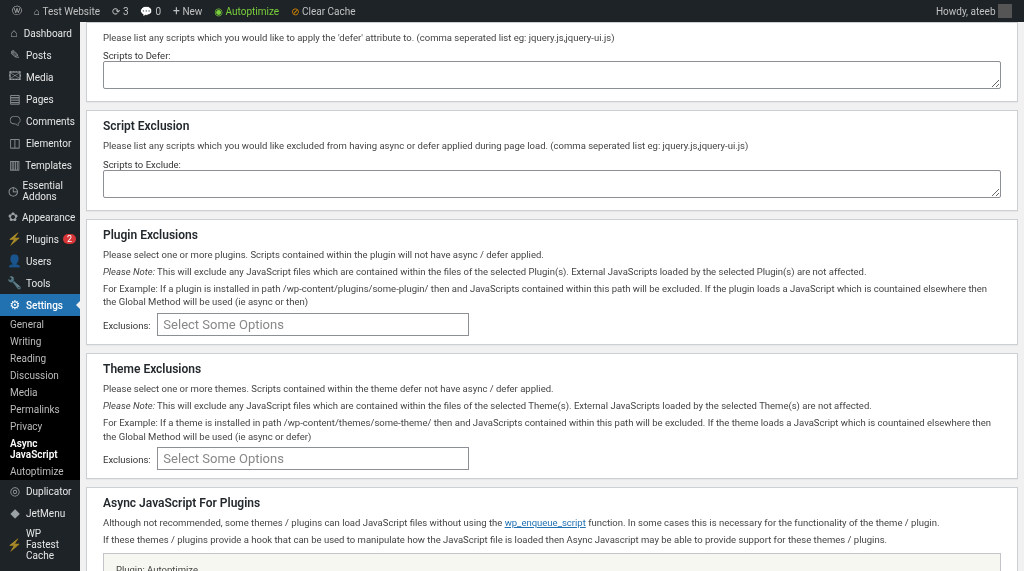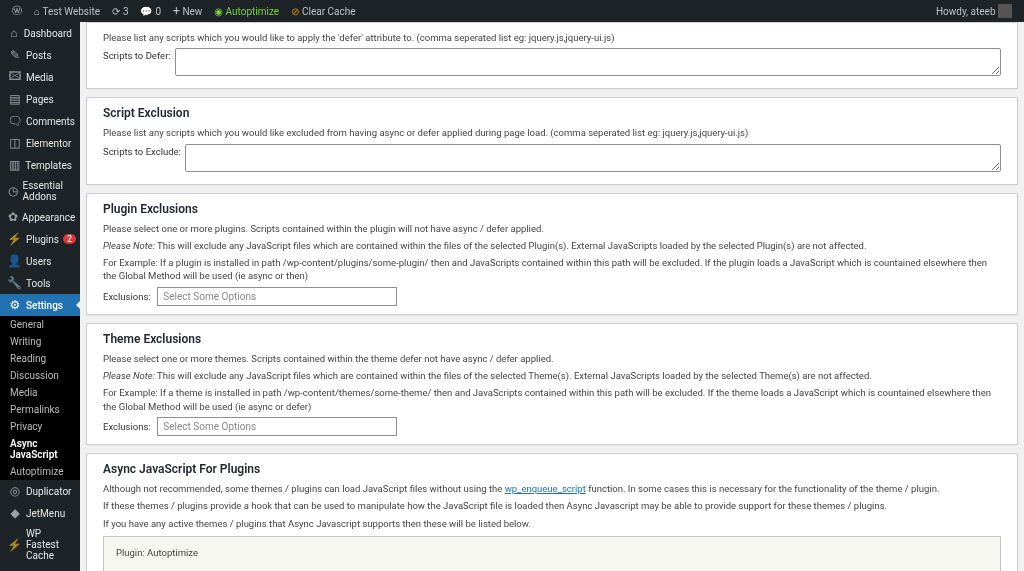--- a/index.html
+++ b/index.html
@@ -21,23 +21,23 @@
     .side-sub .sub.current { color:#fff; font-weight:600;}
     .badge { display:inline-block; background:#d63638; color:#fff; border-radius:8px; font-size:9px; padding:0 4px; margin-left:4px; }
     
     .content { margin-left:80px; margin-top:22px; padding:0 6px 10px; }
     .panel { background:#fff; border:1px solid #ccd0d4; box-shadow:0 1px 1px rgba(0,0,0,.04); margin-bottom:8px; padding:8px 16px;}
     .panel h3 { font-size:12px; font-weight:600; color:#23282d; margin-bottom:6px;}
     .panel p { font-size:9.5px; color:#444; margin-bottom:4px; line-height:1.4;}
     .panel em { font-style:italic; }
     .txtarea { width:100%; border:1px solid #8c8f94; border-radius:2px; resize:vertical; font-size:11px; padding:4px;}
     .lbl { font-size:9.5px; color:#333; margin-right:4px;}
-    .flexrow { display:flex; align-items:flex-start; margin-bottom:4px; }
+    .flexrow { display:flex; align-items:flex-start; margin-bottom:4px;flex-direction:column; }
     .flexrow .lbl { flex:0 0 auto; padding-top:2px;}
-    .select-ph { border:1px solid #8c8f94; font-size:10px; color:#888; padding:3px 5px; width:240px; display:inline-block;}
+    .select-ph { border:1px solid #8c8f94; font-size:13px; color:#888; padding:3px 5px; width:312px; display:inline-block;}
     .note-box { border:1px solid #c3c4c7; background:#f6f7f1; padding:10px 12px; margin-top:6px;}
     .note-box .line { font-size:9.5px; margin-bottom:6px;}
     .link { color:#2271b1; text-decoration:underline;}
   </style>
 </head>
 <body>
 
 <div class="adminbar">
   <div class="l">
     <span class="item">
@@ -177,21 +177,20 @@
     <div>
       <span class="lbl">Exclusions:</span>
       <span class="select-ph">Select Some Options</span>
     </div>
   </div>
 
   <div class="panel">
     <h3>Async JavaScript For Plugins</h3>
     <p><span>Although not recommended, some themes / plugins can load JavaScript files without using the </span><span class="link">wp_enqueue_script</span><span> function. In some cases this is necessary for the functionality of the theme / plugin.</span></p>
     <p>If these themes / plugins provide a hook that can be used to manipulate how the JavaScript file is loaded then Async Javascript may be able to provide support for these themes / plugins.</p>
-    <p>If you have any active themes / plugins that Async Javascript supports then these will be listed below.</p>
 
     <div class="note-box">
       <div class="line">Plugin: Autoptimize</div>
 
     </div>
   </div>
 
 </div>
 
 </body></html>

